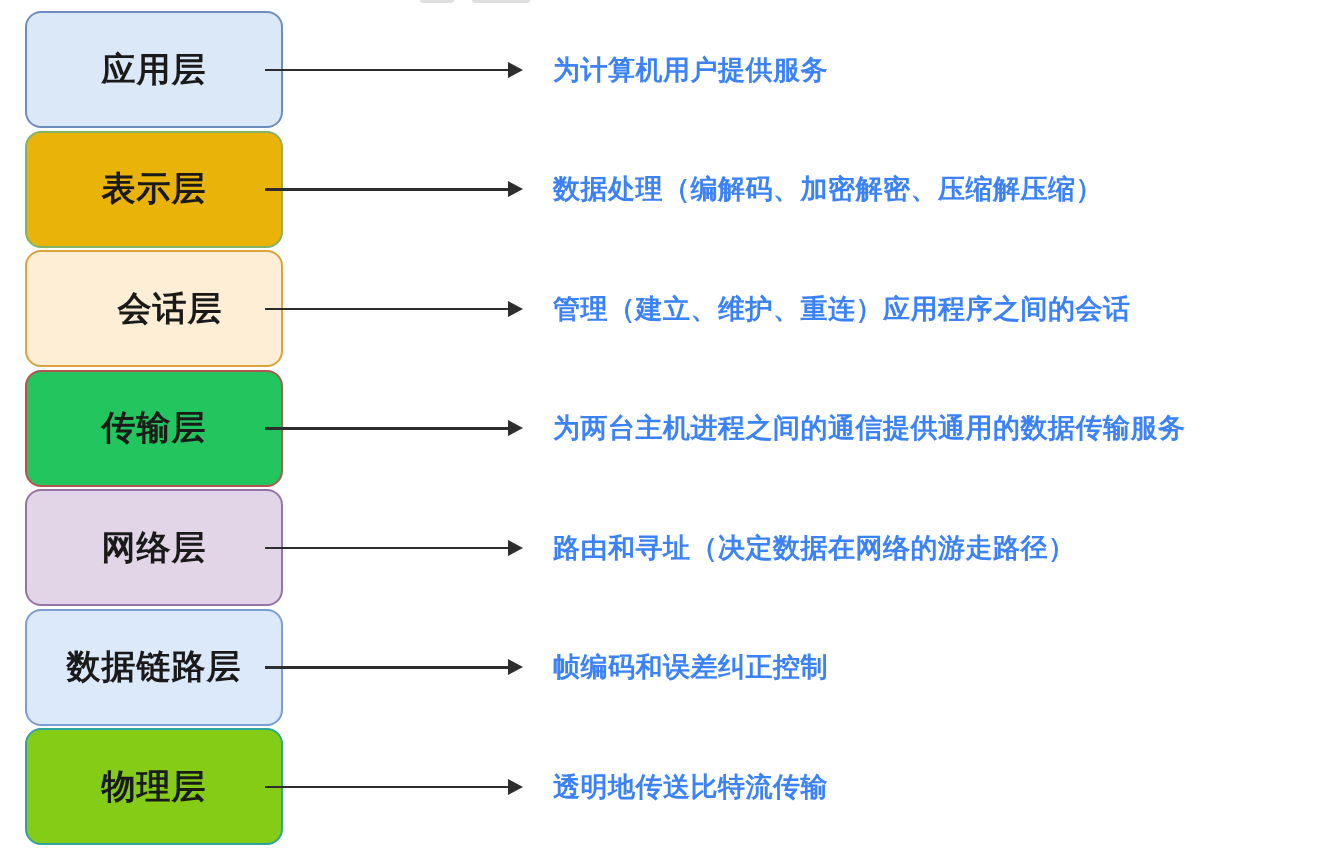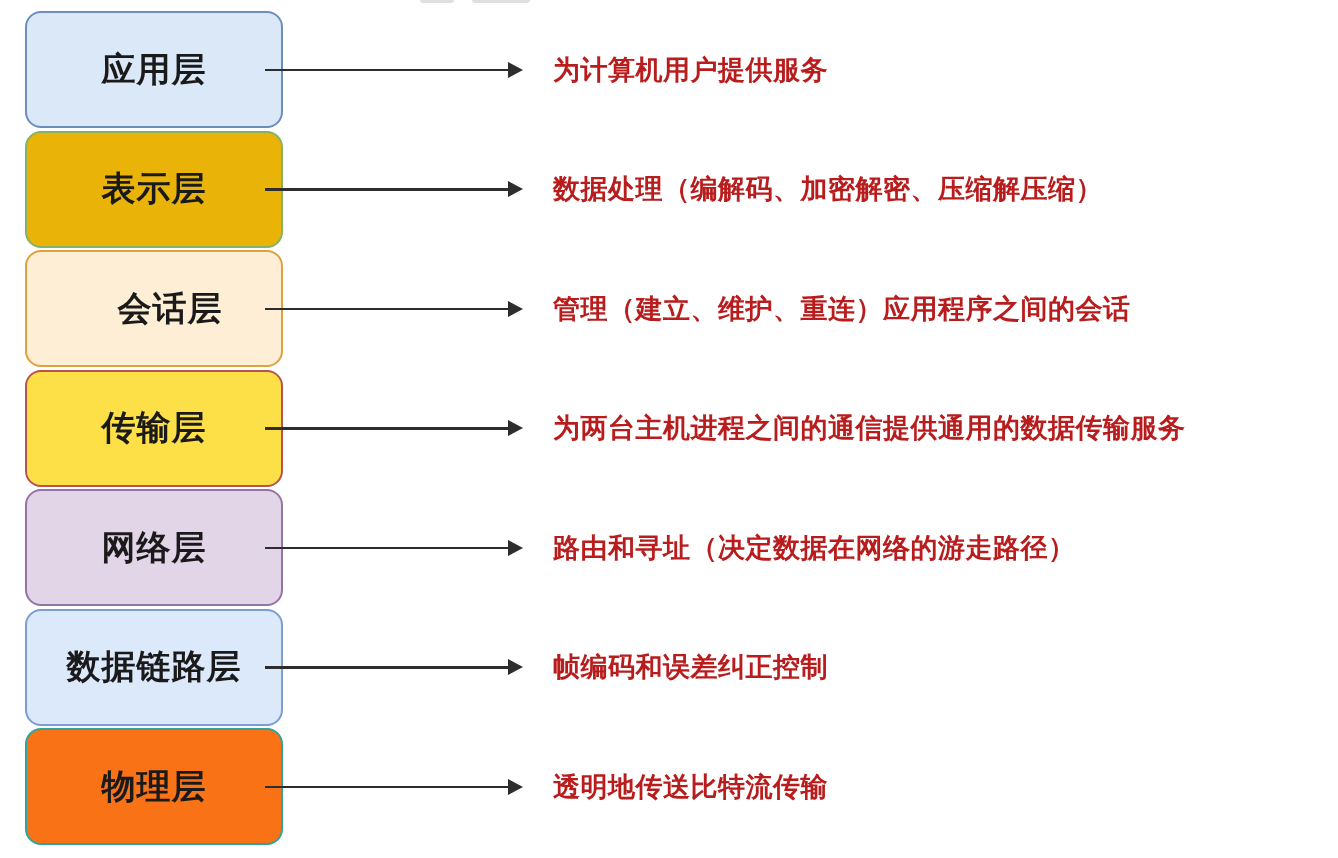--- a/index.html
+++ b/index.html
@@ -72,21 +72,21 @@
     border-top: 8px solid transparent;
     border-bottom: 8px solid transparent;
   }
   .desc {
     position: absolute;
     left: 553px;
     top: 50%;
     transform: translateY(-50%);
     font-size: 27px;
     font-weight: 600;
-    color: #b91c1c;
+    color: #3b82f6;
     white-space: nowrap;
     letter-spacing: 0.5px;
   }
   
   .crop-artifact {
     position: absolute;
     top: 0;
     height: 3px;
     background: #c4c4c4;
     opacity: 0.55;
@@ -132,21 +132,21 @@
         <span class="box-label">会话层</span>
       </div>
       <div class="arrow">
         <div class="arrow-line" style="background-color: rgb(45, 45, 45);"></div>
         <div class="arrow-head"></div>
       </div>
       <div class="desc">管理（建立、维护、重连）应用程序之间的会话</div>
     </div>
 
     <div class="row">
-      <div class="box" style="background-color: #fde047; border-color: rgb(184, 84, 80);">
+      <div class="box" style="background-color: #22c55e; border-color: rgb(184, 84, 80);">
         <span class="box-label">传输层</span>
       </div>
       <div class="arrow">
         <div class="arrow-line" style="background-color: rgb(45, 45, 45);"></div>
         <div class="arrow-head"></div>
       </div>
       <div class="desc">为两台主机进程之间的通信提供通用的数据传输服务</div>
     </div>
 
     <div class="row">
@@ -165,21 +165,21 @@
         <span class="box-label">数据链路层</span>
       </div>
       <div class="arrow">
         <div class="arrow-line" style="background-color: rgb(45, 45, 45);"></div>
         <div class="arrow-head"></div>
       </div>
       <div class="desc">帧编码和误差纠正控制</div>
     </div>
 
     <div class="row">
-      <div class="box" style="background-color: #f97316; border-color: rgb(47, 164, 158);">
+      <div class="box" style="background-color: #84cc16; border-color: rgb(47, 164, 158);">
         <span class="box-label">物理层</span>
       </div>
       <div class="arrow">
         <div class="arrow-line" style="background-color: rgb(45, 45, 45);"></div>
         <div class="arrow-head"></div>
       </div>
       <div class="desc">透明地传送比特流传输</div>
     </div>
 
   </div>

